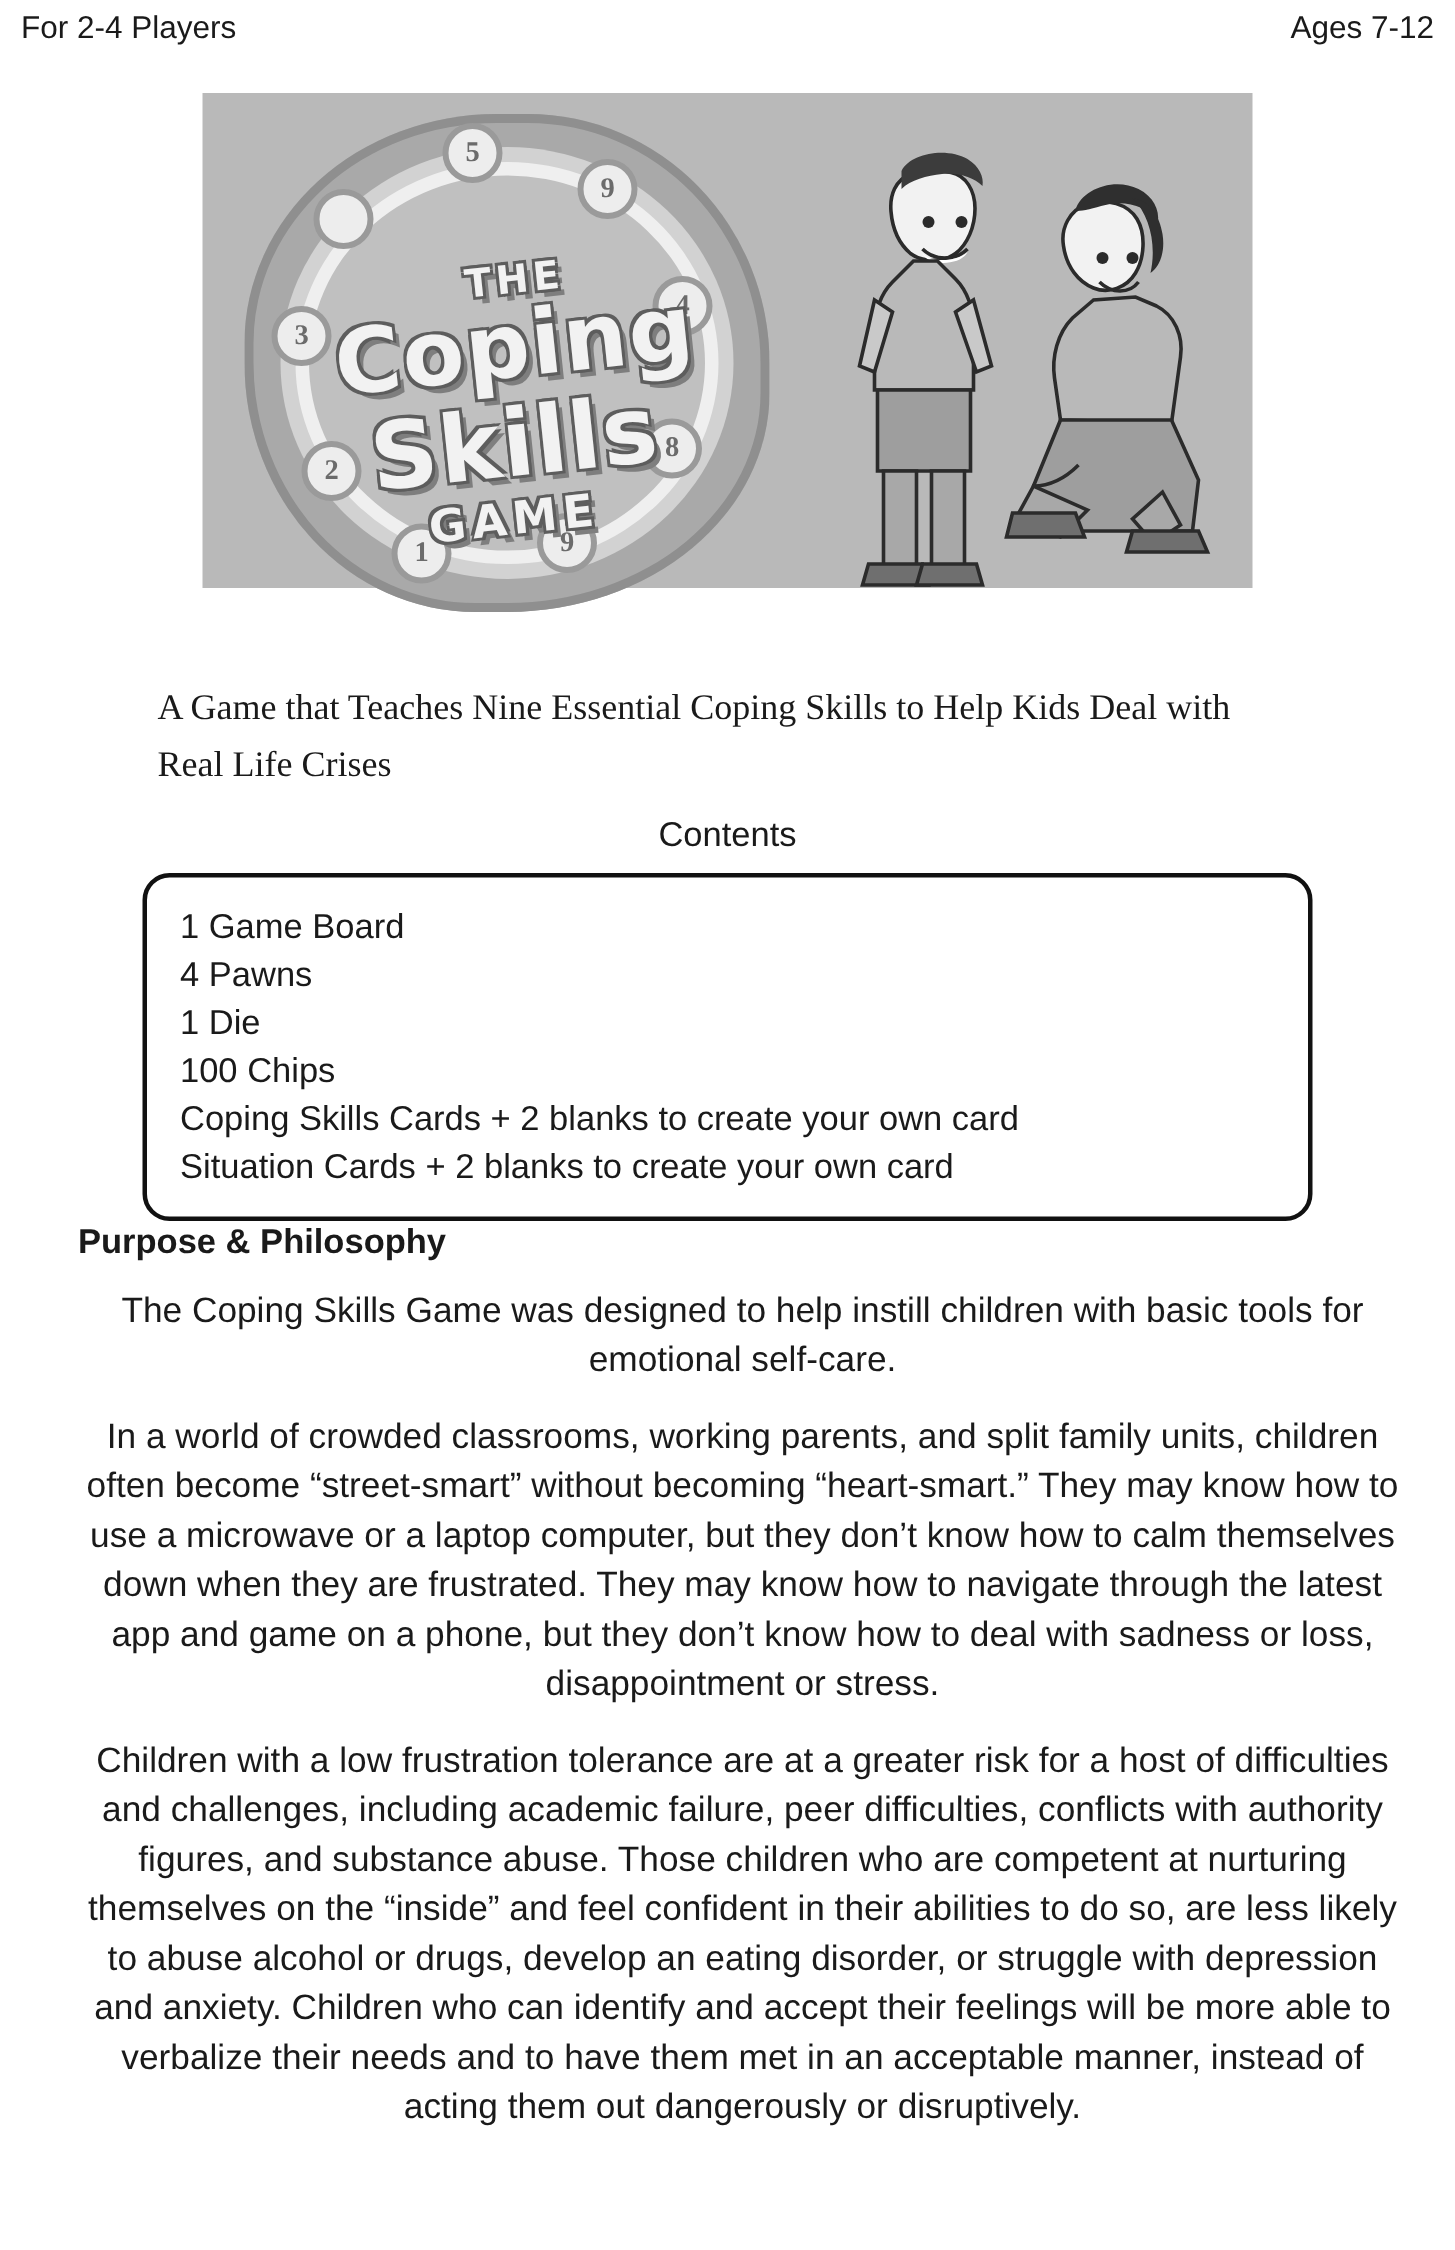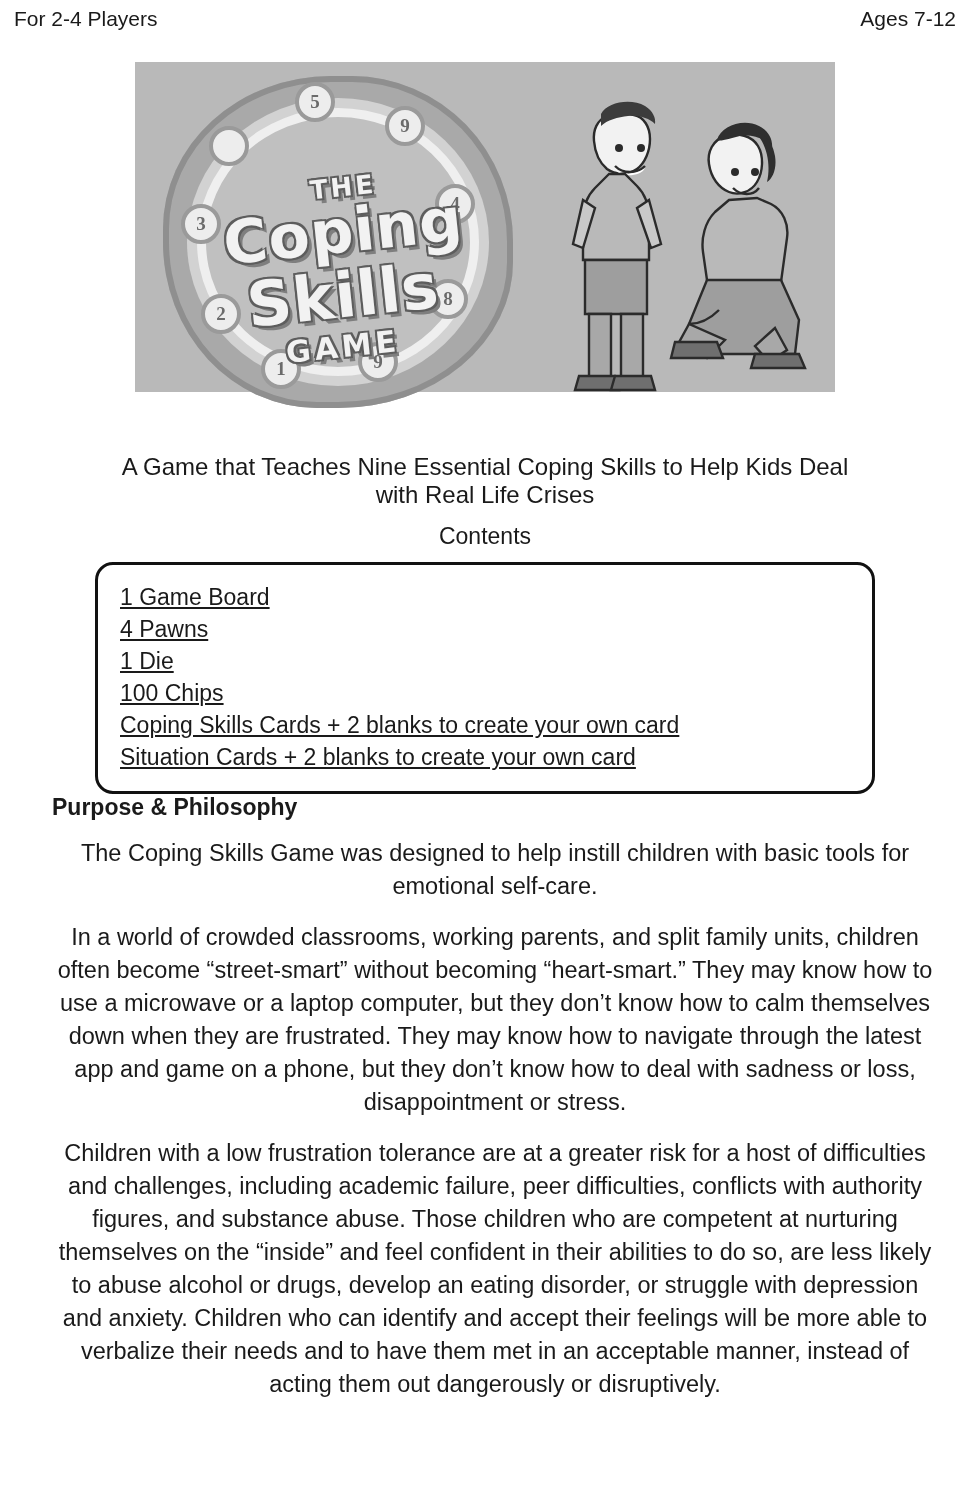--- a/index.html
+++ b/index.html
@@ -115,25 +115,25 @@
   
   .kids {
     position: absolute;
     right: 6px; top: 26px;
     width: 280px; height: 340px;
   }
   .kid-svg { display:block; }
 
   
   .subtitle {
-    text-align: center;
     font-size: 24px;
-    line-height: 28px;
+    line-height: 38px;
     margin: 14px auto 0 auto;
     width: 760px;
+    font-family: Liberation Serif, serif;
   }
   .contents-title {
     text-align: center;
     font-size: 23px;
     font-weight: normal;
     margin-top: 14px;
   }
 
   
   .contents-box {
@@ -141,21 +141,21 @@
     width: 780px;
     border: 3px solid #111;
     border-radius: 18px;
     padding: 16px 22px 18px 22px;
   }
   .contents-box li {
     list-style: none;
     font-size: 23px;
     line-height: 32px;
   }
-  .contents-box ul { margin: 0; padding: 0; text-decoration: underline; }
+  .contents-box ul { margin: 0; padding: 0; }
 
   
   .body-wrap {
     padding: 0 32px 0 52px;
   }
   .section-head {
     font-size: 23px;
     font-weight: bold;
     margin: 0 0 16px 0;
   }

